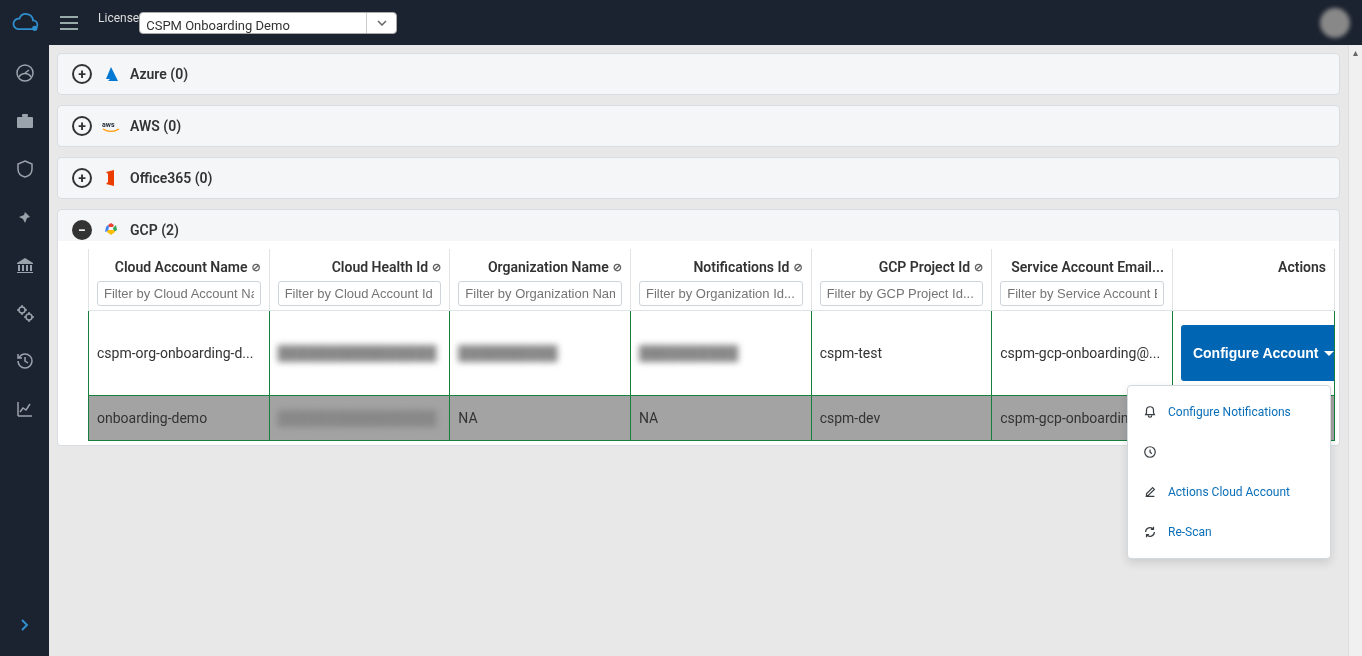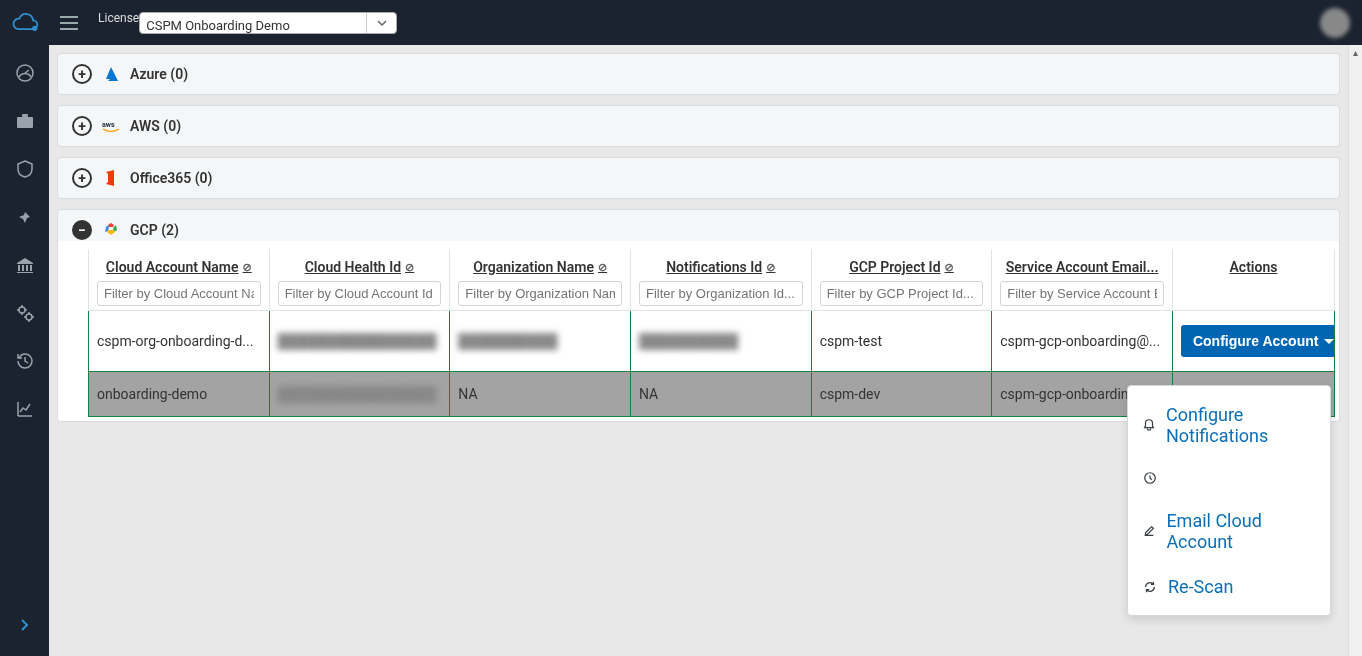--- a/index.html
+++ b/index.html
@@ -138,21 +138,21 @@
     border-collapse: collapse;
     table-layout: fixed;
   }
   table.grid th {
     font-size: 14px; font-weight: 600; color: #333;
     padding: 10px 8px 4px 8px;
     text-align: center;
     border: 1px solid #e1e4e7;
     border-top: none;
   }
-  table.grid th .hd { display:flex; align-items:center; justify-content:center; gap:4px;text-decoration:underline; }
+  table.grid th .hd { display:flex; align-items:center; justify-content:flex-end; gap:4px; }
   table.grid th input {
     width: 100%;
     margin-top: 6px;
     border: 1px solid #ced4da;
     border-radius: 3px;
     padding: 4px 6px;
     font-size: 13px;
     color: #555;
     background: #fff;
   }
@@ -160,21 +160,21 @@
     font-size: 14px; color: #333;
     padding: 14px 8px;
     border: 1px solid #15803d;
     overflow: hidden; text-overflow: ellipsis; white-space: nowrap;
   }
   .blurred { filter: blur(3px); color:#888; }
   .btn-primary {
     background: #0066b3;
     color: #fff;
     border-radius: 3px;
-    padding: 8px 12px;
+    padding: 20px 12px;
     font-size: 14px;
     font-weight: 600;
     display: inline-flex; align-items: center; gap: 6px;
     cursor: pointer;
     border: none;
   }
   .btn-primary .caret-down {
     width:0;height:0;border-left:5px solid transparent;border-right:5px solid transparent;border-top:5px solid #fff;
   }
 
@@ -187,21 +187,21 @@
     border: 1px solid #d3d8dd;
     border-radius: 4px;
     box-shadow: 0 4px 10px rgba(0,0,0,0.12);
     z-index: 100;
     padding: 6px 0;
   }
   .dropdown-menu .mi {
     display: flex; align-items: center; gap: 10px;
     padding: 12px 14px;
     color: #0b6fb8;
-    font-size: 18px;
+    font-size: 12px;
     cursor: pointer;
   }
   .dropdown-menu .mi .mi-ico {
     width: 16px; height: 16px; color: #3a3f44;
     display:flex;align-items:center;justify-content:center;font-size:14px;
   }
   .sort-ico { font-size:11px; color:#666; }
 </style>
 </head>
 <body>
@@ -444,21 +444,21 @@
           <path d="M8 5v3l2 2"></path>
         </svg>
       </span>
   </div>
   <div class="mi">
     <span class="mi-ico">
         <svg viewBox="0 0 16 16" width="14" height="14" fill="none" stroke="#3a3f44" stroke-width="1.4">
           <path d="M11 3l2 2-7 7H4v-2l7-7zM3 13h10"></path>
         </svg>
       </span>
-    <span>Email Cloud Account</span>
+    <span>Actions Cloud Account</span>
   </div>
   <div class="mi">
     <span class="mi-ico">
         <svg viewBox="0 0 16 16" width="14" height="14" fill="none" stroke="#3a3f44" stroke-width="1.4">
           <path d="M3 8a5 5 0 019-3M13 8a5 5 0 01-9 3M12 2v3H9M4 14v-3h3"></path>
         </svg>
       </span>
     <span>Re-Scan</span>
   </div>
 </div>

